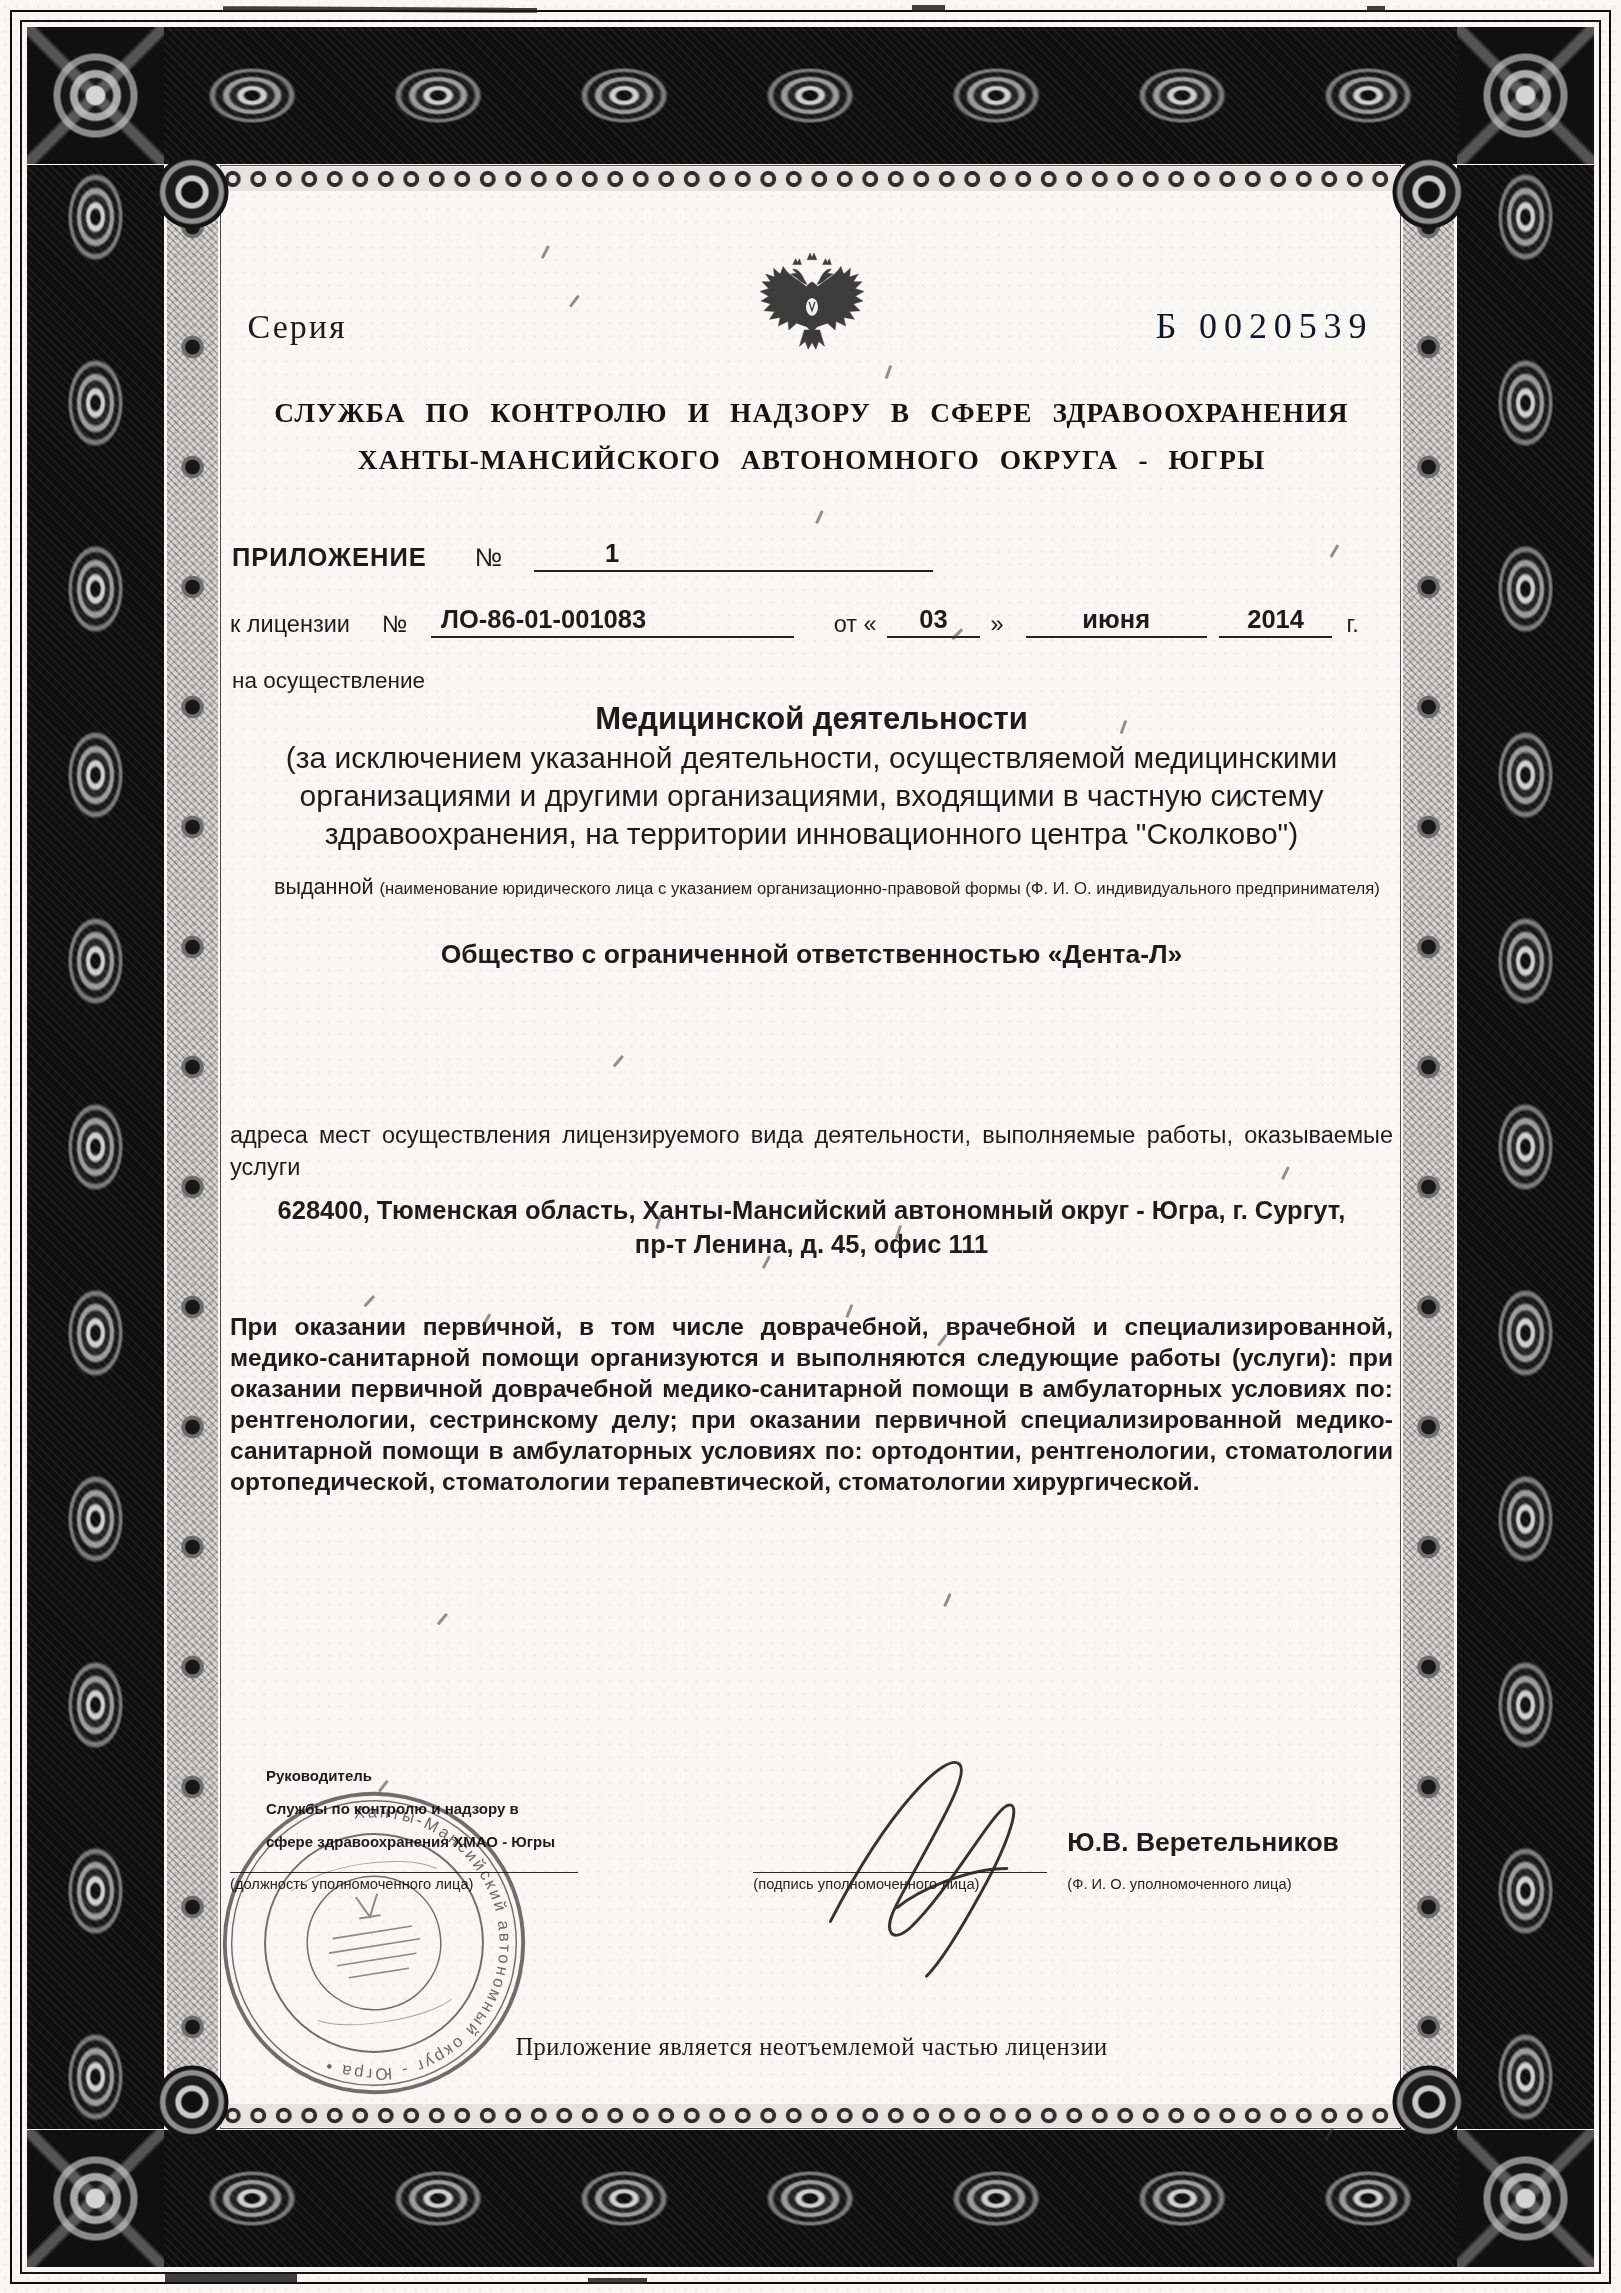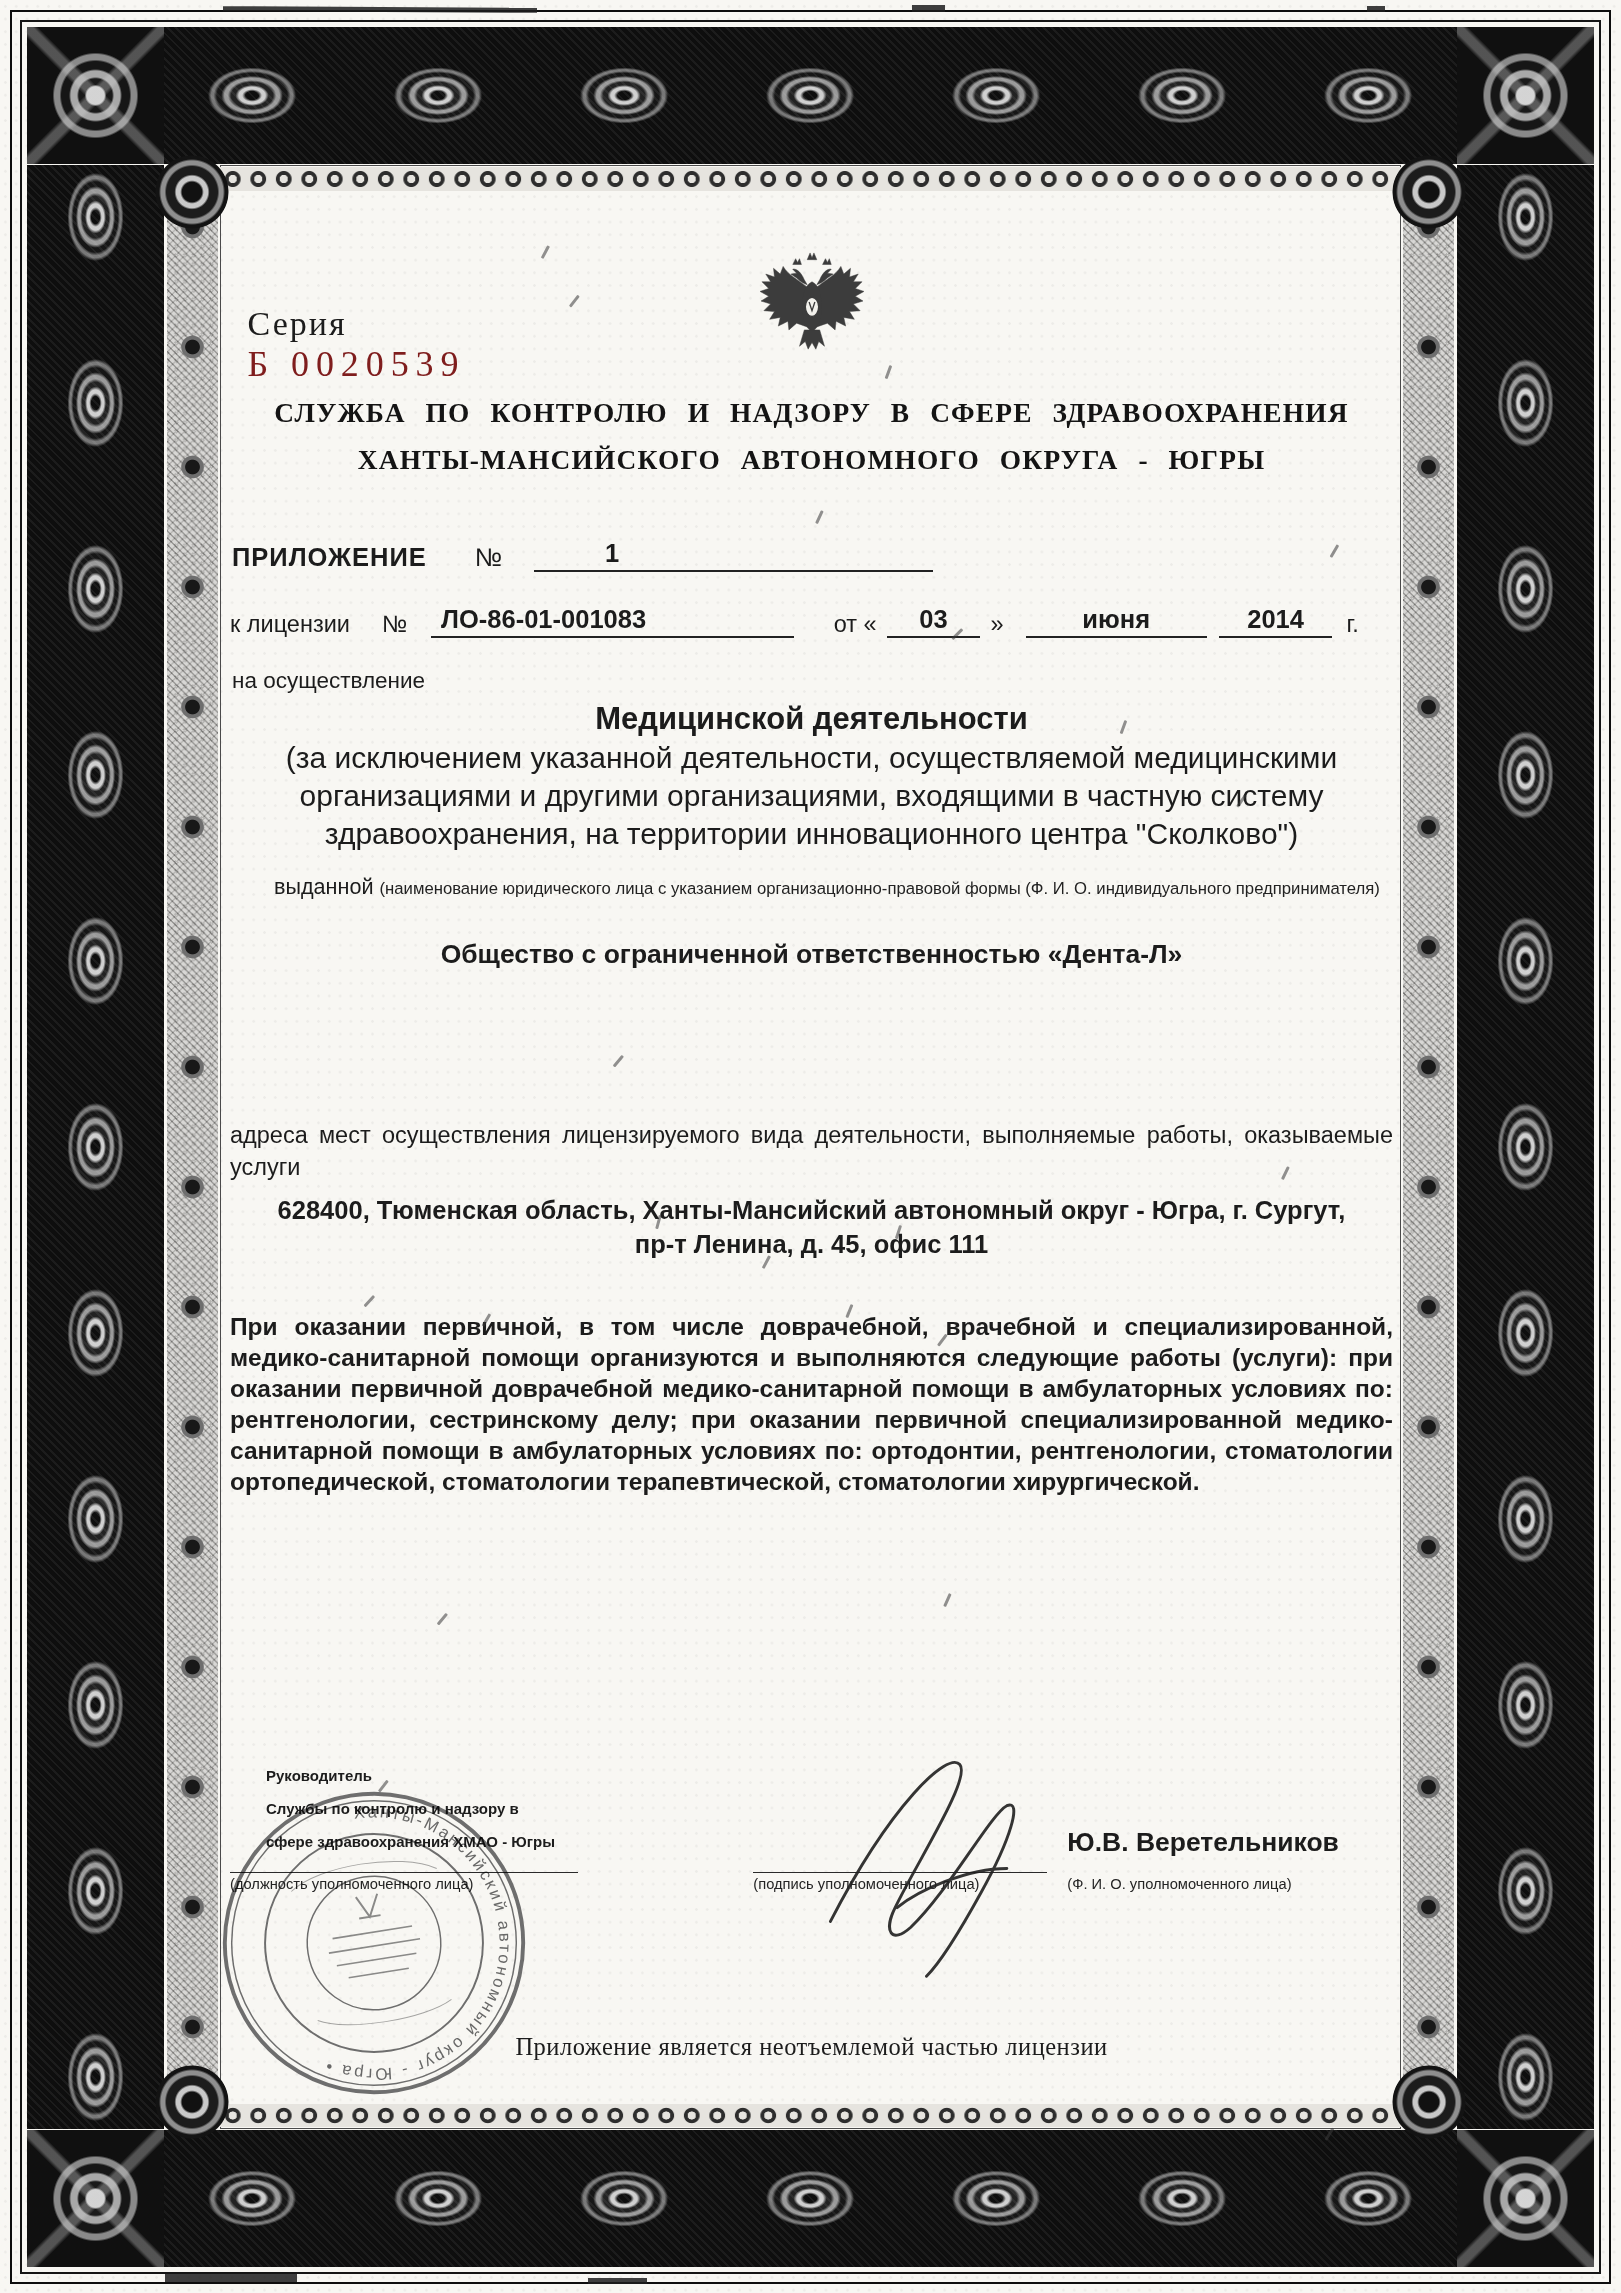--- a/index.html
+++ b/index.html
@@ -42,26 +42,26 @@
         background-size:25.5px 23.5px;background-repeat:repeat-x;}
   .chain-top{top:167px;} .chain-bottom{bottom:167px;}
   .medal{position:absolute;width:74px;height:74px;z-index:2;border-radius:50%;
         background:radial-gradient(circle at center,#111 0 9.8px,#c9c9c9 11.8px 15.7px,#1c1c1c 17.6px 25.5px,#8f8f8f 27.4px 31px,#131313 33px 36px,transparent 37px);}
   .medal-tl{top:155px;left:155px;} .medal-tr{top:155px;right:155px;}
   .medal-bl{bottom:155px;left:155px;} .medal-br{bottom:155px;right:155px;}
   .inner-line{position:absolute;left:220px;right:220px;top:165px;bottom:165px;border:1px solid #4a4a4a;z-index:1;}
 
   
   .content{position:absolute;left:230px;right:228px;top:225px;bottom:167px;z-index:3;}
-  .abs{position:absolute;left:0;right:0;flex-direction:column;}
+  .abs{position:absolute;left:0;right:0;}
   .coat{position:absolute;top:25.5px;left:50%;transform:translateX(-50%);}
 
   .series-row{top:80px;display:flex;justify-content:space-between;align-items:baseline;padding:0 19.6px 0 17.6px;}
   .series-label{font-family:"Liberation Serif",serif;font-size:34px;letter-spacing:2px;}
-  .serial{font-family:"Liberation Serif",serif;font-size:36px;letter-spacing:6.9px;color:#7f1d1d;}
+  .serial{font-family:"Liberation Serif",serif;font-size:36px;letter-spacing:6.9px;color:#0f172a;}
 
   .authority{top:165px;text-align:center;font-family:"Liberation Serif",serif;font-weight:bold;
         font-size:27.4px;letter-spacing:1.2px;word-spacing:11.8px;line-height:47px;color:#141414;}
 
   .row{white-space:nowrap;}
   .appendix-row{top:312px;padding-left:2px;font-size:25.5px;}
   .lbl-bold{font-weight:bold;letter-spacing:1px;}
   .ucell{display:inline-block;border-bottom:2.5px solid #222;vertical-align:bottom;
         font-weight:bold;font-size:25.5px;line-height:33px;}
   .cell-appendix{width:328px;padding-left:71px;margin-left:24.5px;}

